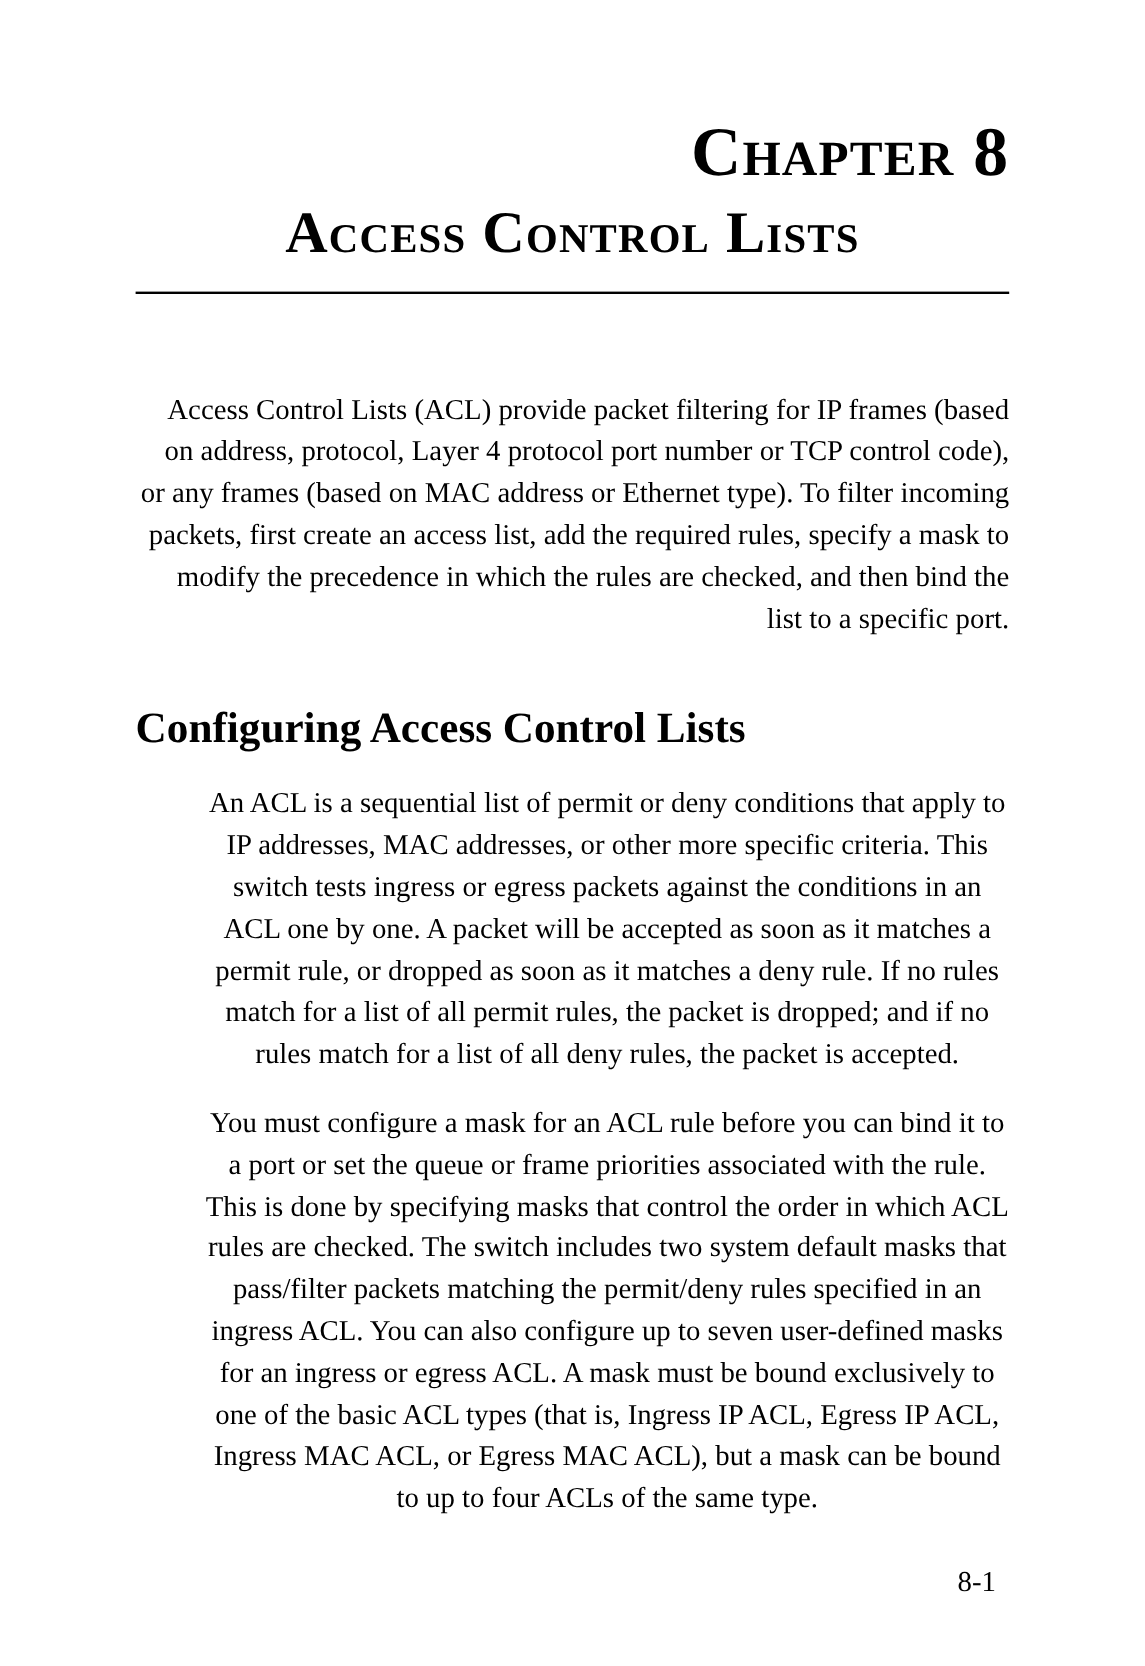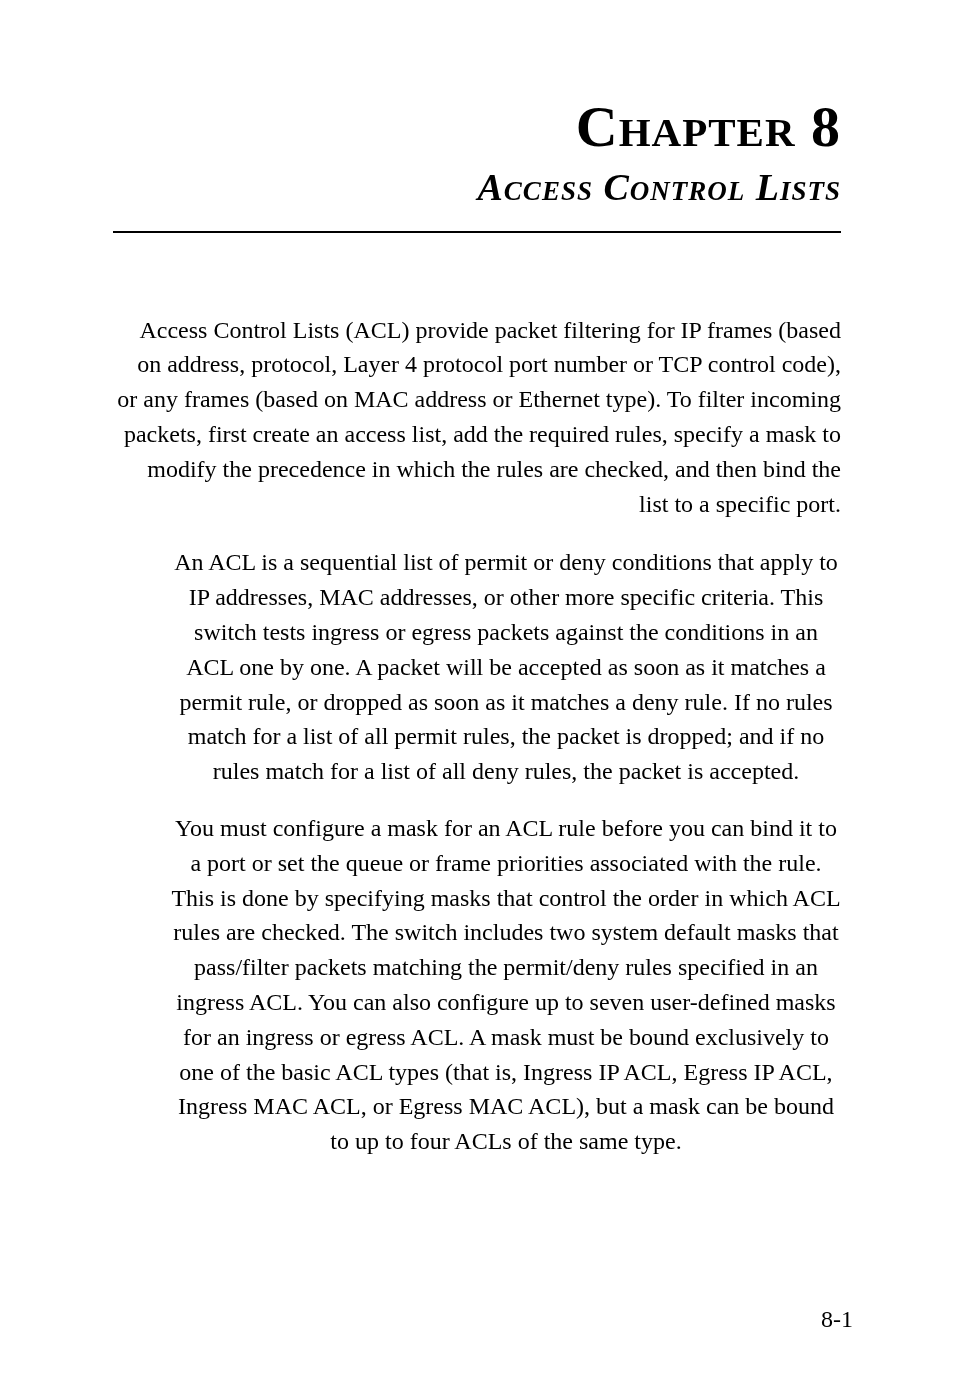--- a/index.html
+++ b/index.html
@@ -25,27 +25,26 @@
     margin: 0;
     line-height: 1.1;
   }
   .chapter-label .smallcaps {
     font-variant: small-caps;
   }
   .chapter-number {
     font-size: 58px;
   }
   .chapter-title {
-    text-align: right;
-    font-size: 38px;
+    text-align: center;
+    font-size: 49px;
     letter-spacing: 1px;
     margin: 8px 0 0 0;
     line-height: 1.1;
     font-variant: small-caps;
-    font-style: italic;
   }
   .rule {
     border: none;
     border-top: 2px solid #000000;
     margin: 22px 0 0 0;
   }
   .intro {
     margin-top: 80px;
     font-size: 24px;
     line-height: 1.45;
@@ -61,40 +60,41 @@
     font-size: 24px;
     line-height: 1.45;
     margin-left: 58px;
     margin-top: 0;
     margin-bottom: 22px;
     text-align: center;
   }
   .page-number {
     position: absolute;
     bottom: 55px;
-    right: 101px;
+    right: 124px;
     font-size: 24px;
   }
 </style>
 </head>
 <body>
 
 <div class="page">
 
   <h1 class="chapter-label">
     <span class="smallcaps">Chapter</span>
     <span class="chapter-number">8</span>
   </h1>
 
   <h1 class="chapter-title">Access Control Lists</h1>
 
   <hr class="rule">
 
   <p class="intro">Access Control Lists (ACL) provide packet filtering for IP frames (based on address, protocol, Layer 4 protocol port number or TCP control code), or any frames (based on MAC address or Ethernet type). To filter incoming packets, first create an access list, add the required rules, specify a mask to modify the precedence in which the rules are checked, and then bind the list to a specific port.</p>
 
+  <h2 class="section-heading">Configuring Access Control Lists</h2>
 
   <p class="body-para">An ACL is a sequential list of permit or deny conditions that apply to IP addresses, MAC addresses, or other more specific criteria. This switch tests ingress or egress packets against the conditions in an ACL one by one. A packet will be accepted as soon as it matches a permit rule, or dropped as soon as it matches a deny rule. If no rules match for a list of all permit rules, the packet is dropped; and if no rules match for a list of all deny rules, the packet is accepted.</p>
 
   <p class="body-para">You must configure a mask for an ACL rule before you can bind it to a port or set the queue or frame priorities associated with the rule. This is done by specifying masks that control the order in which ACL rules are checked. The switch includes two system default masks that pass/filter packets matching the permit/deny rules specified in an ingress ACL. You can also configure up to seven user-defined masks for an ingress or egress ACL. A mask must be bound exclusively to one of the basic ACL types (that is, Ingress IP ACL, Egress IP ACL, Ingress MAC ACL, or Egress MAC ACL), but a mask can be bound to up to four ACLs of the same type.</p>
 
   <div class="page-number">8-1</div>
 
 </div>
 
 </body></html>

